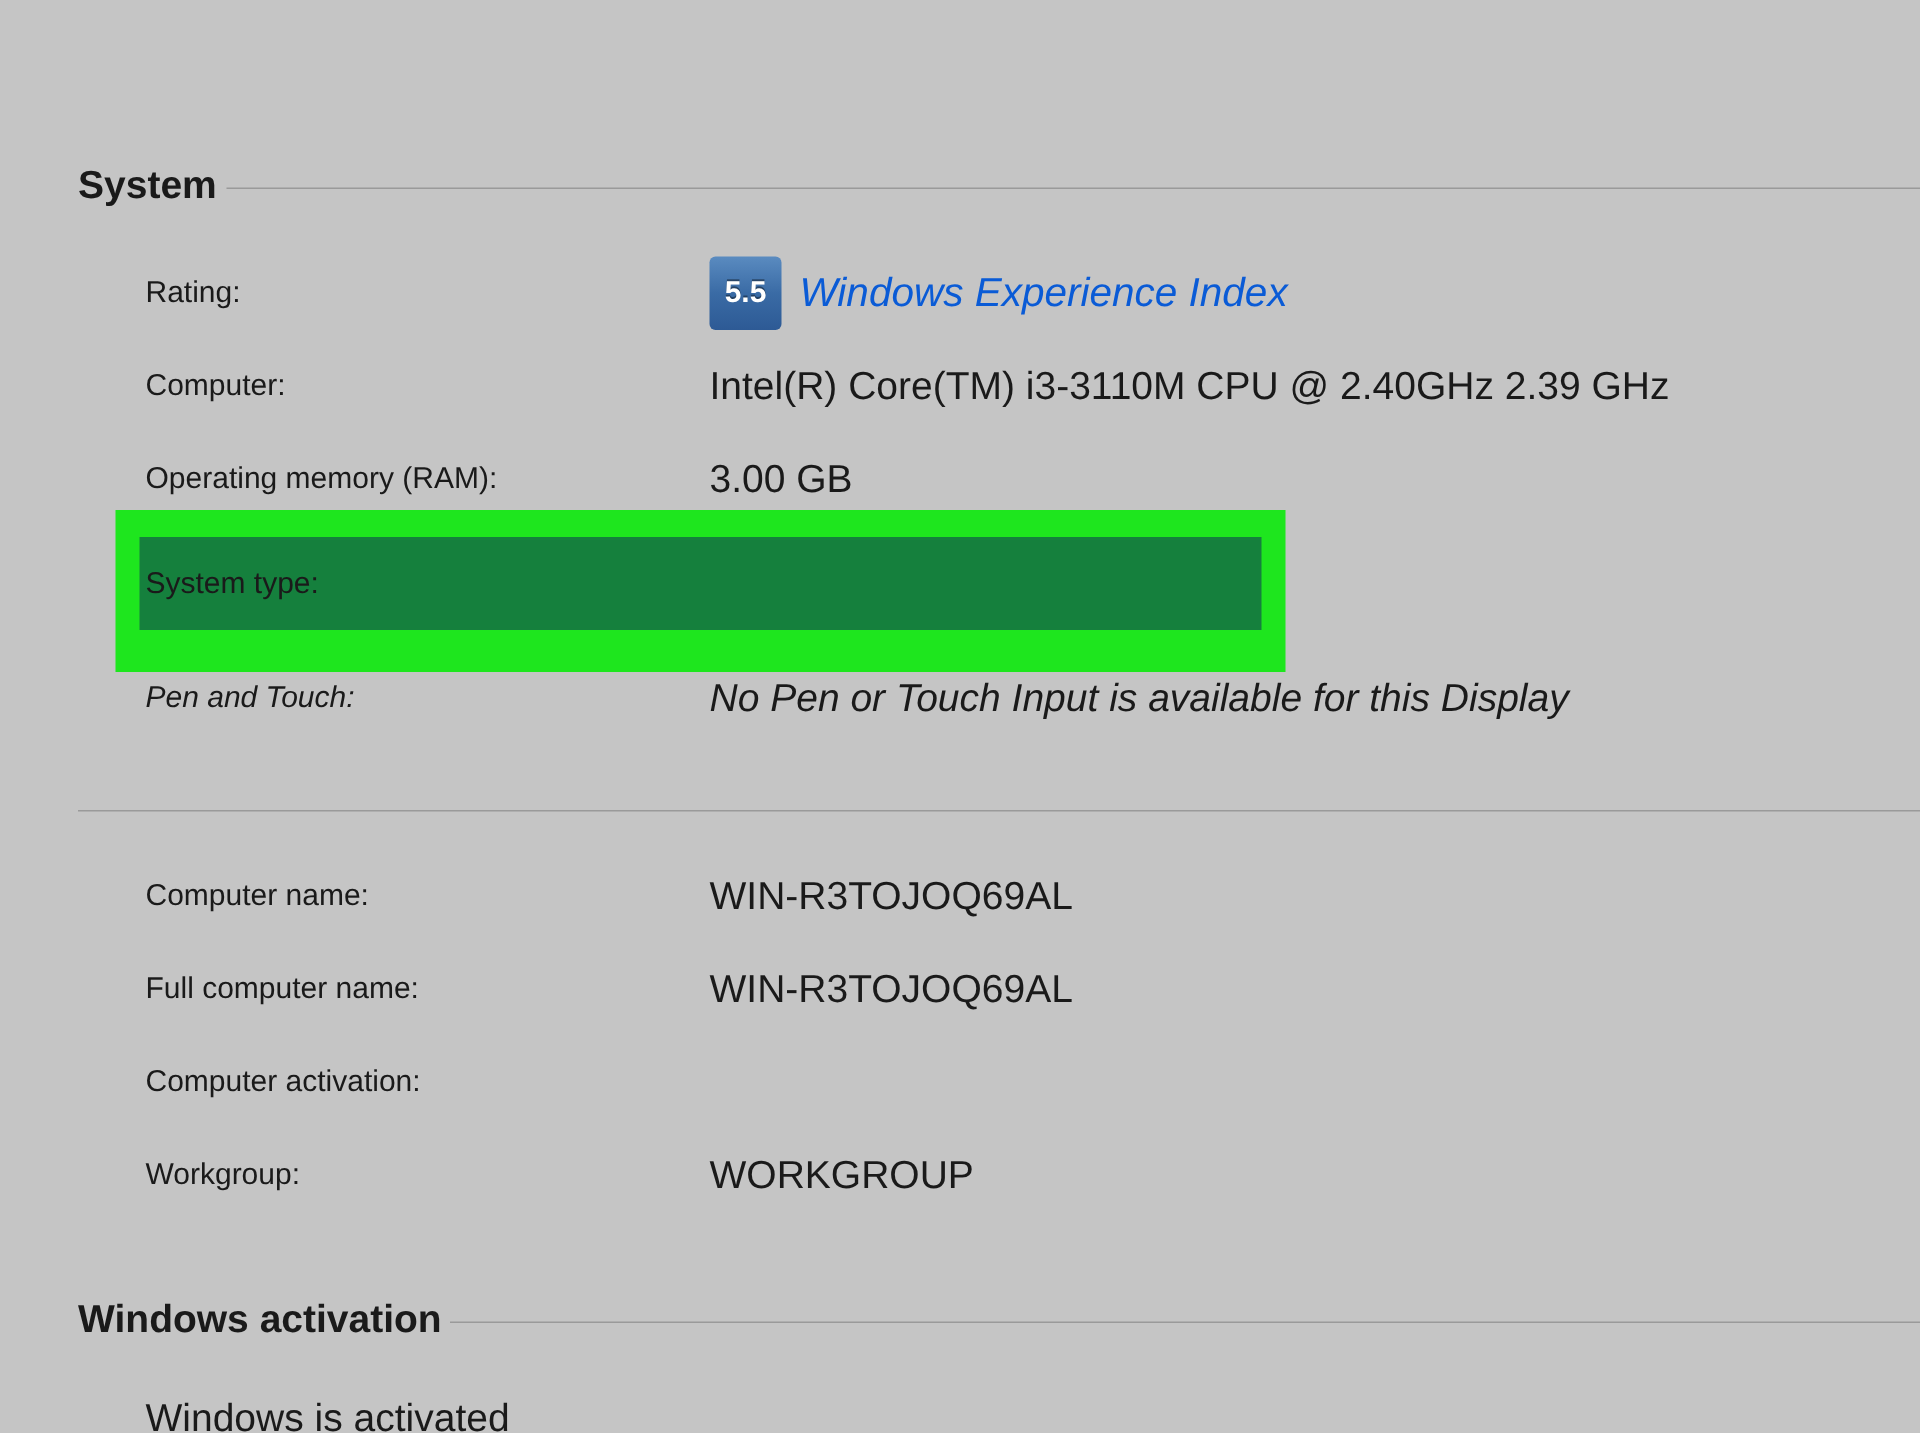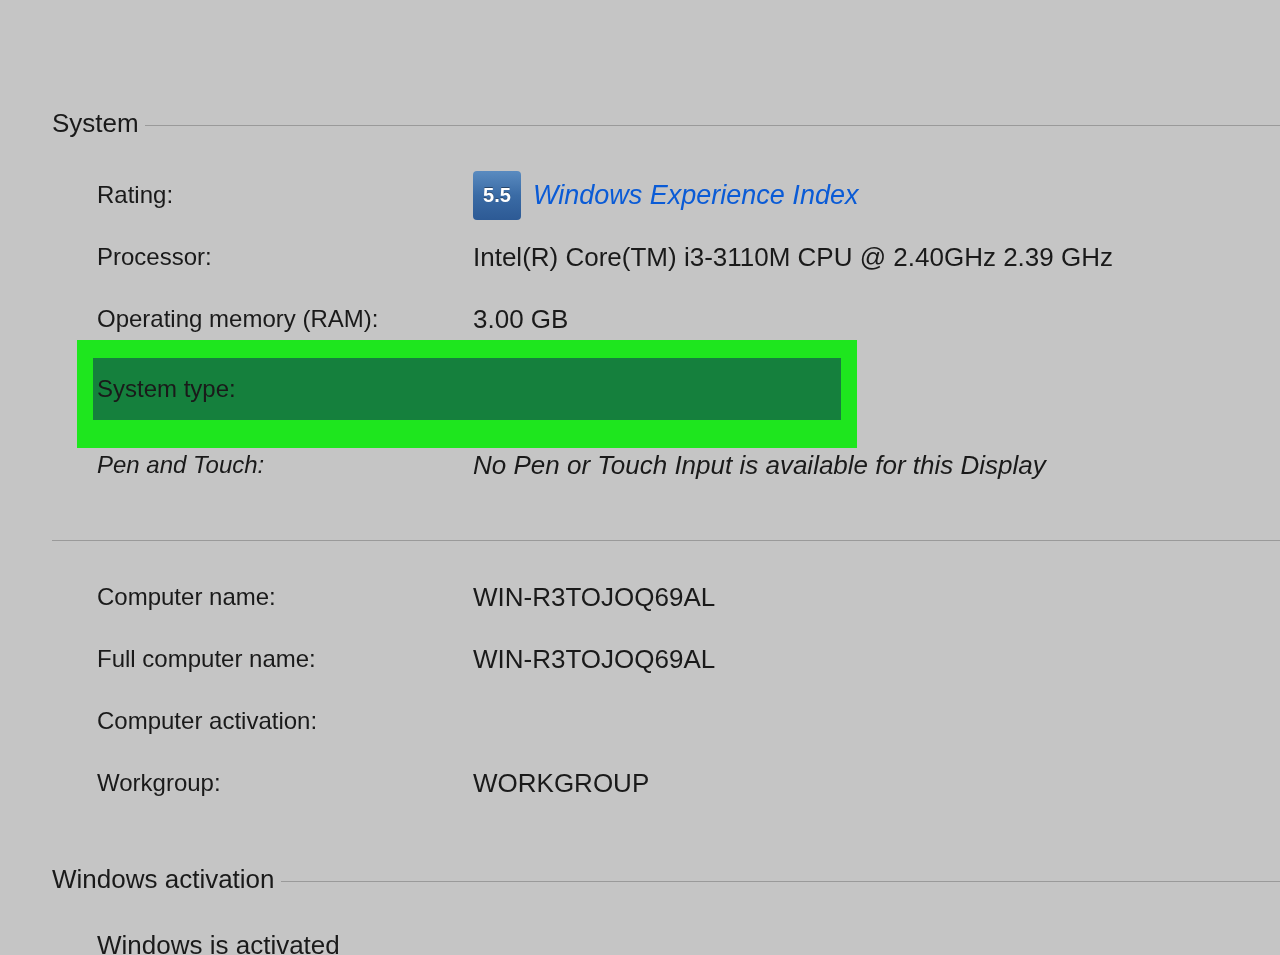--- a/index.html
+++ b/index.html
@@ -26,36 +26,37 @@
     .section-header {
       display: flex;
       align-items: center;
       margin-bottom: 25px;
     }
     .section-title {
       font-size: 26px;
       color: #1a1a1a;
       padding-right: 6px;
       white-space: nowrap;
+      font-weight: bold;
     }
     .section-line {
       flex: 1;
       height: 1px;
       background: #9a9a9a;
       margin-top: 4px;
     }
     .row {
       display: flex;
       align-items: center;
       padding-left: 45px;
       min-height: 62px;
     }
     .label {
       width: 376px;
-      font-size: 24px;
+      font-size: 20px;
       color: #1a1a1a;
     }
     .value {
       font-size: 26px;
       color: #1a1a1a;
       flex: 1;
     }
     .rating-value {
       display: flex;
       align-items: center;
@@ -140,21 +141,21 @@
 
     <div class="row">
       <div class="label">Rating:</div>
       <div class="value rating-value">
         <span class="wei-badge">5.5</span>
         <span class="wei-link">Windows Experience Index</span>
       </div>
     </div>
 
     <div class="row">
-      <div class="label">Processor:</div>
+      <div class="label">Computer:</div>
       <div class="value">Intel(R) Core(TM) i3-3110M CPU @ 2.40GHz   2.39 GHz</div>
     </div>
 
     <div class="row">
       <div class="label">Operating memory (RAM):</div>
       <div class="value">3.00 GB</div>
     </div>
 
     <div class="highlighted-wrap">
       <div class="highlight-bg"></div>

